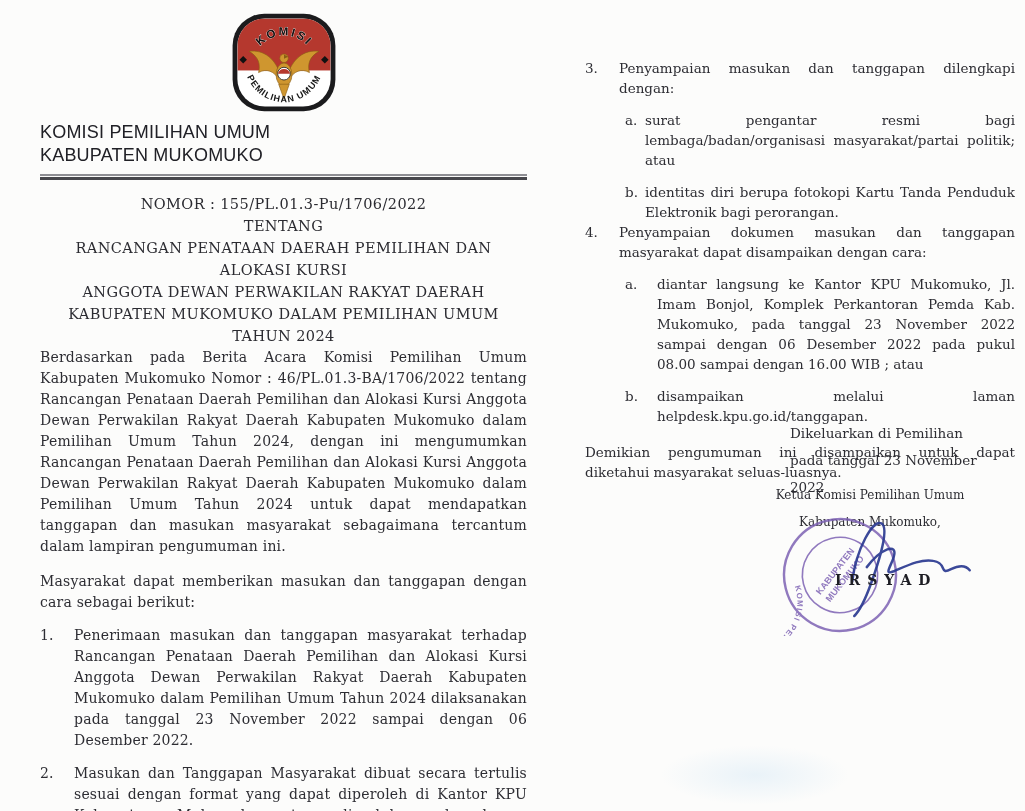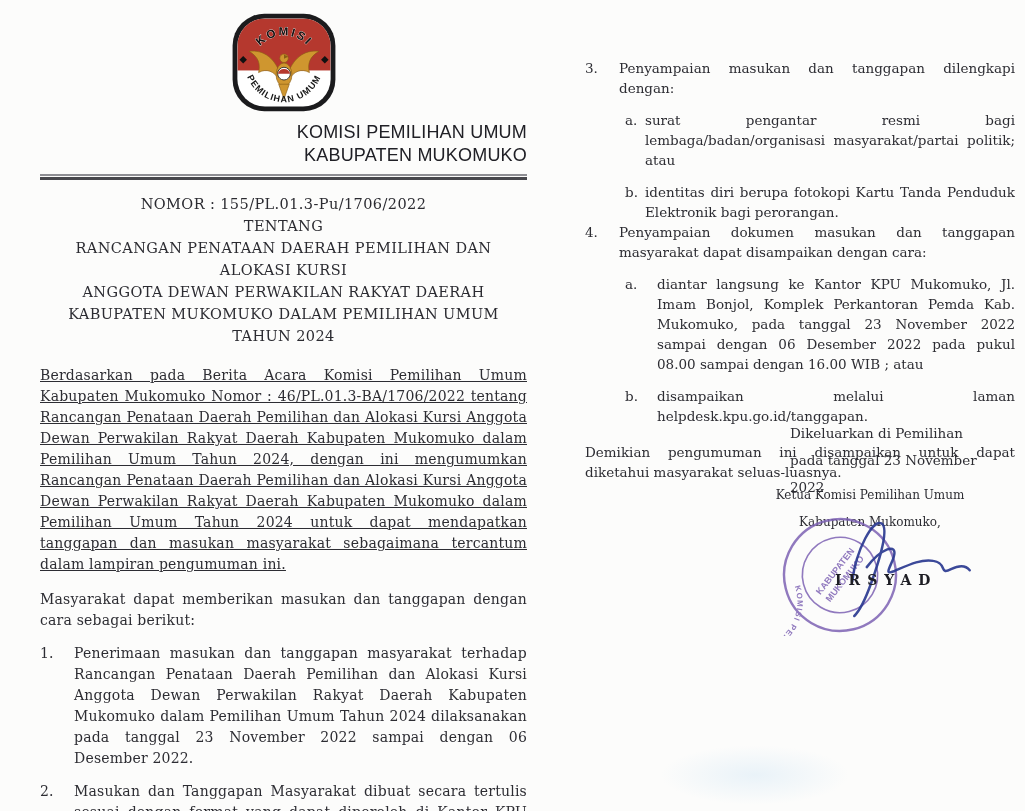--- a/index.html
+++ b/index.html
@@ -13,35 +13,35 @@
   }
   .scan-blob{
     position:absolute;left:660px;top:745px;width:190px;height:60px;
     background:radial-gradient(ellipse at center, rgba(205,228,244,0.4), rgba(205,228,244,0) 70%);
     pointer-events:none;
   }
   
   .left-col{position:absolute;left:40px;top:12px;width:487px;}
   .logo-wrap{text-align:center;margin-bottom:4px;}
   .org-name{
-    text-align:right;
+    text-align:left;
     font-family:"Liberation Sans",sans-serif;
     font-size:18px;line-height:23px;color:#202026;letter-spacing:.2px;
   }
   .header-rule{
     margin-top:7px;height:1px;
     border-top:2px solid #8e8e93;
     border-bottom:3px solid #47474c;
   }
   .title-block{
     margin-top:13px;text-align:center;
     font-size:14.5px;line-height:22px;letter-spacing:.4px;color:#2b2b31;
   }
   .body-text{font-size:14px;line-height:21px;text-align:justify;letter-spacing:.2px;}
-  .para1{margin-top:18px;text-decoration:underline;}
+  .para1{}
   .para2{margin-top:14px;}
   .li{display:flex;margin-top:12px;}
   .li .num{flex:none;width:34px;}
   .li .li-body{flex:1;text-align:justify;}
   
   .right-col{
     position:absolute;left:585px;top:58px;width:430px;height:740px;
     font-size:13.5px;line-height:20px;
   }
   .right-col .li{margin-top:0;}

